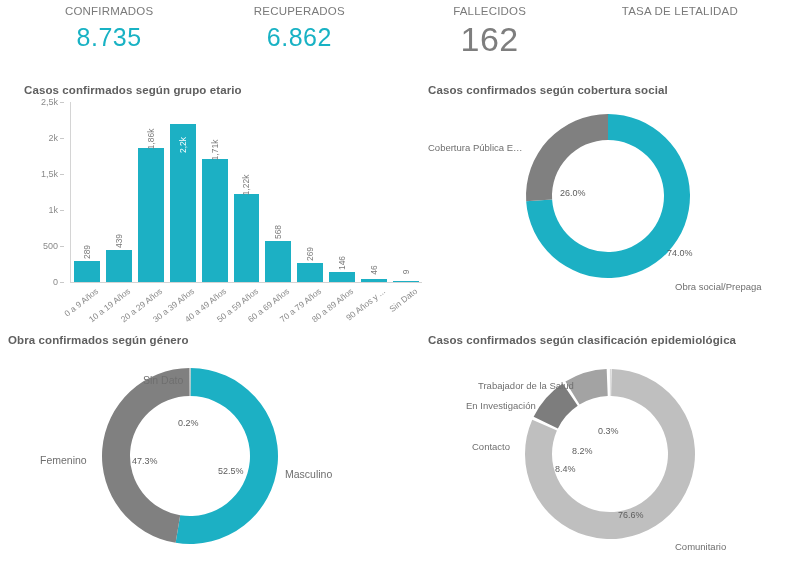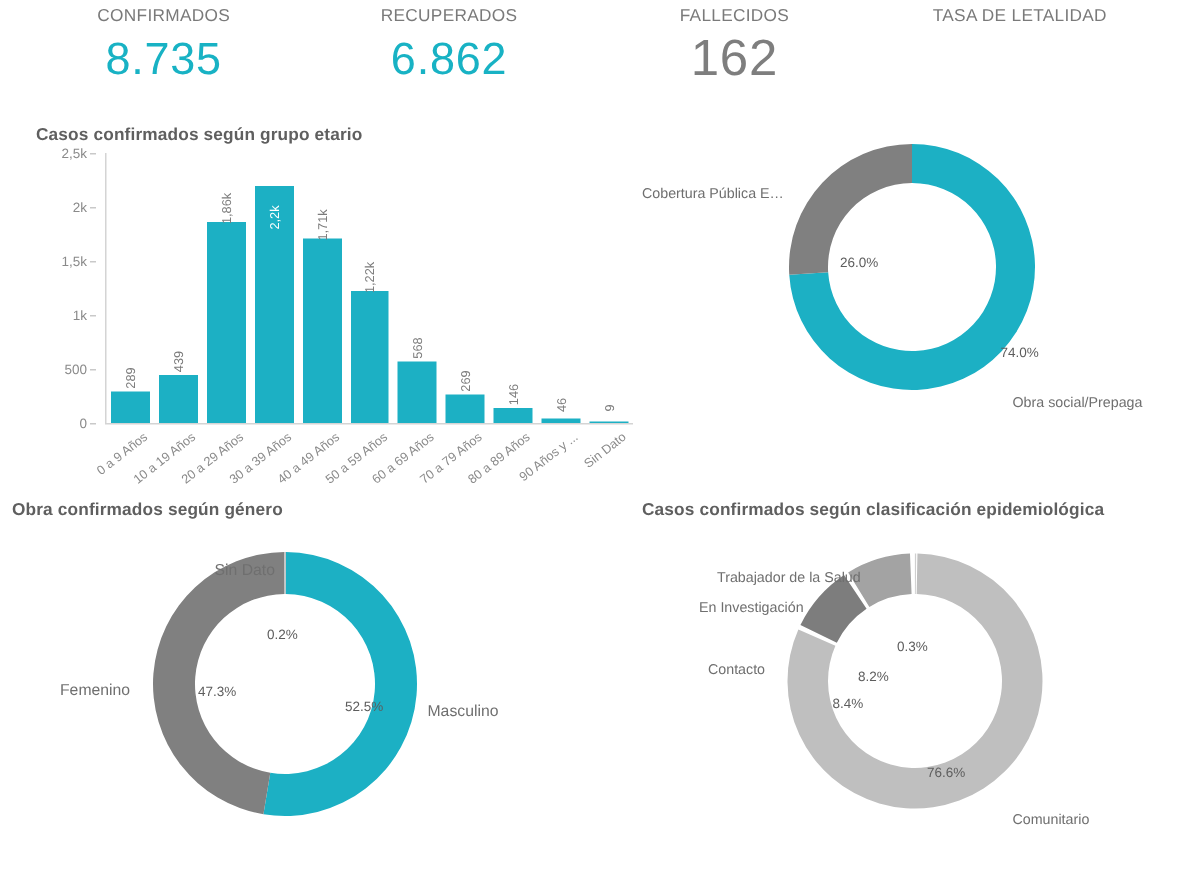--- a/index.html
+++ b/index.html
@@ -32,21 +32,21 @@
   }
   .kpi-label {
     font-size: 11.5px;
     letter-spacing: 0.2px;
     color: #7a7a7a;
     white-space: nowrap;
     display: block;
     margin-bottom: 7px;
   }
   .kpi-value {
-    font-size: 30px;
+    font-size: 25px;
     font-weight: 400;
     letter-spacing: 0.5px;
     display: block;
   }
   .kpi-value.teal { color: #18b2c4; }
   .kpi-value.gray { color: #7e7e7e; }
   .kpi-card.k-confirmados .kpi-label { font-size: 11.5px; }
   .kpi-card.k-fallecidos .kpi-label { margin-bottom: 4px; }
   .kpi-card.k-fallecidos .kpi-value { font-size: 34px; }
   .kpi-card.k-letalidad .kpi-value { font-size: 29px; }
@@ -286,20 +286,21 @@
           <div class="x-label" style="left: 214.409px;">60 a 69 Años</div>
           <div class="x-label" style="left: 246.318px;">70 a 79 Años</div>
           <div class="x-label" style="left: 278.227px;">80 a 89 Años</div>
           <div class="x-label" style="left: 310.136px;">90 Años y ...</div>
           <div class="x-label" style="left: 342.045px;">Sin Dato</div>
         </div>
     </div>
   </div>
 
   <div class="panel" id="panel-cob">
+    <div class="panel-title">Casos confirmados según cobertura social</div>
     <div class="donut-wrap" id="donut-cob">
         <svg width="369" height="215" class="donut-svg">
           <path d="M 188 18 A 82 82 0 1 1 106.16180826888173 105.14882260140375 L 132.11050320801678 103.51626909364158 A 56 56 0 1 0 188 44 Z" fill="#1cb0c4"></path>
           <path d="M 106.16180826888173 105.14882260140375 A 82 82 0 0 1 187.99999999999997 18 L 188 44 A 56 56 0 0 0 132.11050320801678 103.51626909364158 Z" fill="#808080"></path>
         </svg>
         <div class="dlabel" style="left: 8px; top: 46px;">Cobertura Pública E…</div>
         <div class="dlabel" style="left: 255px; top: 185px;">Obra social/Prepaga</div>
         <div class="dpct" style="left: 140px; top: 92px;">26.0%</div>
         <div class="dpct" style="left: 205px; top: 152px; margin-left: 42px;">74.0%</div>
       </div>
@@ -311,21 +312,21 @@
         <svg width="420" height="215" class="donut-svg">
           <path d="M 190.61435090622064 22.002144497925258 A 88 88 0 1 1 175.62731532273722 196.8183502214133 L 180.20044226550266 169.19432969641815 A 60 60 0 1 0 190.4188756178777 50.001462157676315 Z" fill="#1cb0c4"></path>
           <path d="M 175.62731532273722 196.8183502214133 A 88 88 0 0 1 189.50851783776713 22.001372480678953 L 189.66489852575032 50.000935782281104 A 60 60 0 0 0 180.20044226550266 169.19432969641815 Z" fill="#808080"></path>
           <path d="M 189.50851783776713 22.001372480678953 A 88 88 0 0 1 190.61435090622064 22.002144497925258 L 190.41887561787772 50.001462157676315 A 60 60 0 0 0 189.66489852575032 50.000935782281104 Z" fill="#bfbfbf"></path>
         </svg>
         <div class="dlabel big" style="left: 143px; top: 28px;">Sin Dato</div>
         <div class="dlabel big" style="left: 40px; top: 108px;">Femenino</div>
         <div class="dlabel big" style="left: 285px; top: 122px;">Masculino</div>
         <div class="dpct" style="left: 178px; top: 72px;">0.2%</div>
         <div class="dpct" style="left: 132px; top: 110px;">47.3%</div>
-        <div class="dpct" style="left: 230px; top: 120px; text-align: center;">52.5%</div>
+        <div class="dpct" style="left: 218px; top: 120px; text-align: center;">52.5%</div>
       </div>
   </div>
 
   <div class="panel" id="panel-epi">
     <div class="panel-title">Casos confirmados según clasificación epidemiológica</div>
     <div class="donut-wrap" id="donut-epi">
         <svg width="369" height="215" class="donut-svg">
           <path d="M 191.63178260397362 23.015664469660237 A 85 85 0 1 1 112.24668751309166 73.65728028659953 L 136.9447985383449 84.56614419556203 A 58 58 0 1 0 191.113451659182 50.010688696944634 Z" fill="#bfbfbf"></path>
           <path d="M 113.62233997164988 70.69781442604511 A 85 85 0 0 1 142.68125648755097 37.38883578071339 L 157.71191619150537 59.81826441507502 A 58 58 0 0 0 137.88347903947874 82.54674396130137 Z" fill="#7d7d7d"></path>
           <path d="M 145.4267422483616 35.62441921886909 A 85 85 0 0 1 186.65538483504716 23.06582814085742 L 187.717792005091 50.04491802552624 A 58 58 0 0 0 159.5853064753526 58.61430958464008 Z" fill="#a3a3a3"></path>

